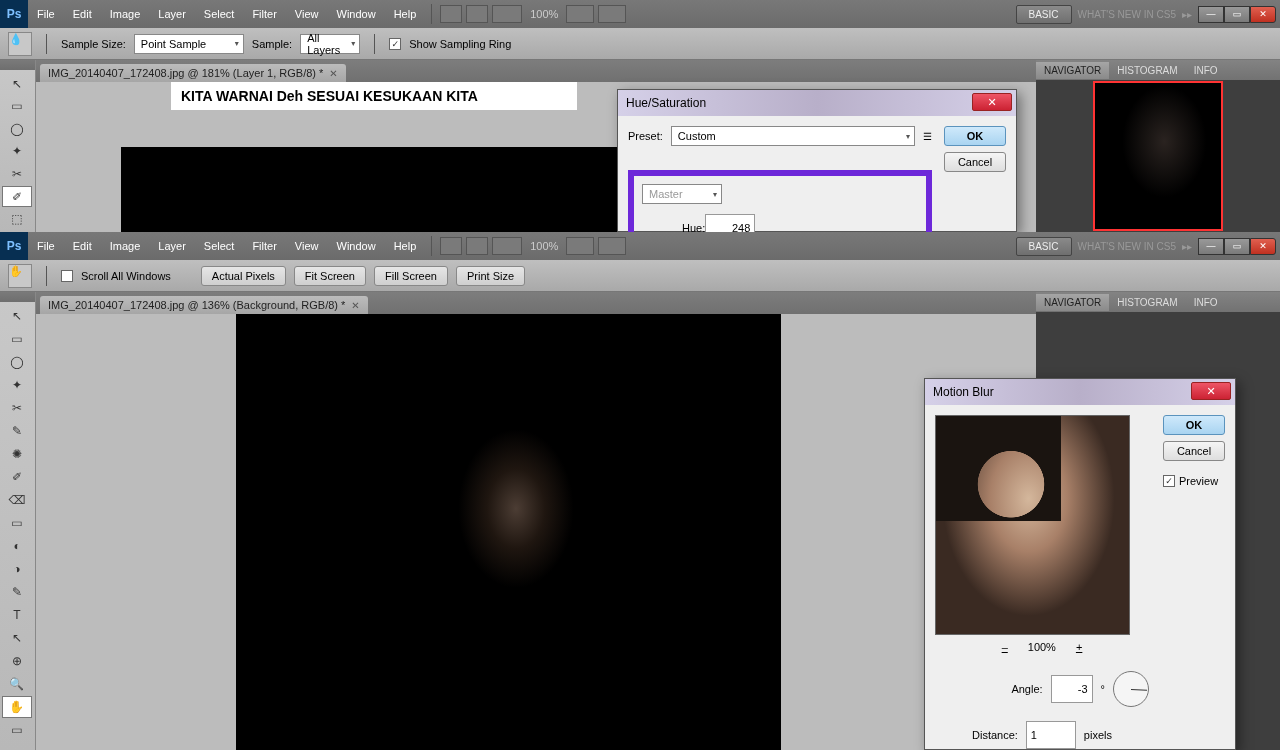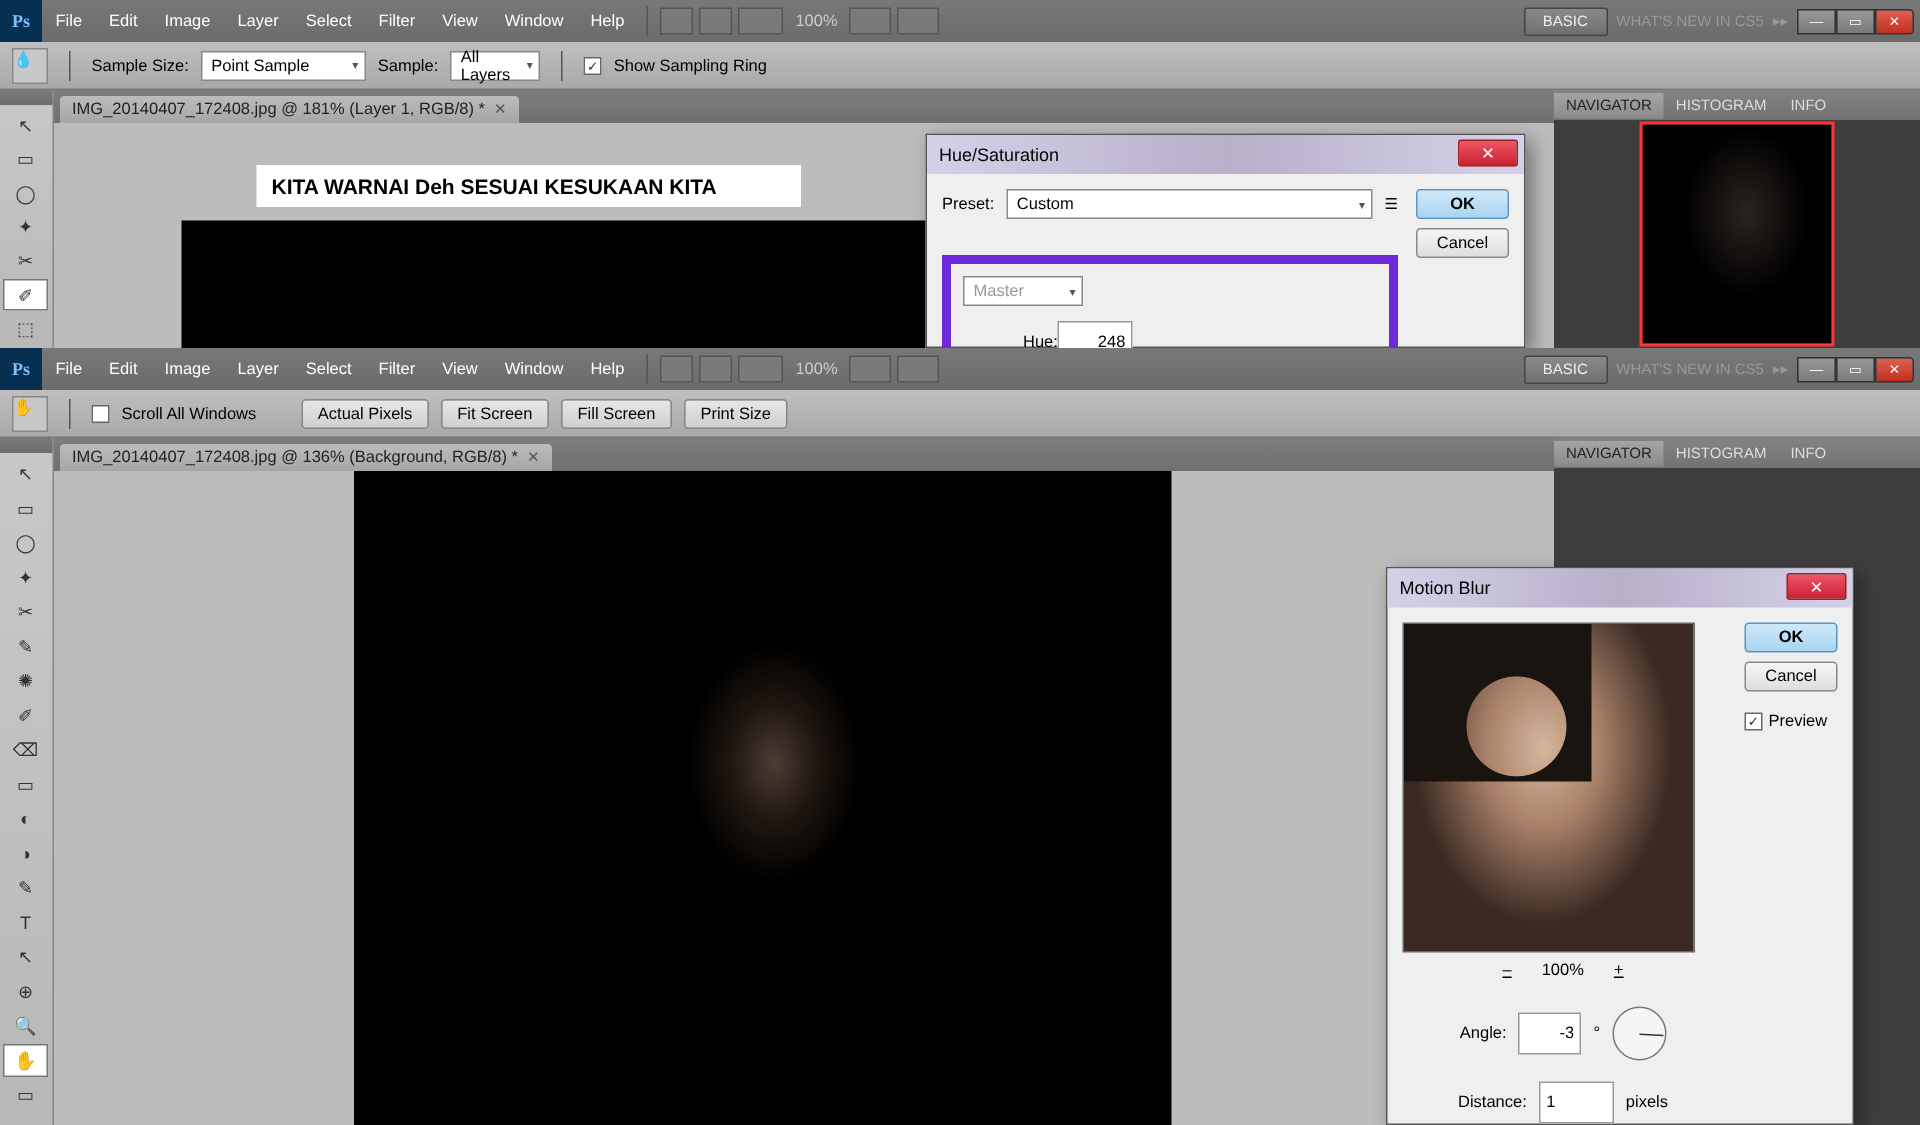--- a/index.html
+++ b/index.html
@@ -1,21 +1,21 @@
 <!DOCTYPE html>
 <html><head>
 <meta charset="utf-8">
 <style>
   * { box-sizing: border-box; margin: 0; padding: 0; font-family: Tahoma, sans-serif; }
   body { background: #b0b0b0; width: 1280px; height: 750px; overflow: hidden; position: relative; }
   .ps-window { position: absolute; left: 0; width: 1280px; background: #b0b0b0; }
   .ps-window.top { top: 0; height: 232px; }
   .ps-window.bottom { top: 232px; height: 518px; }
   .menubar { height: 28px; background: linear-gradient(#787878,#6b6b6b); display: flex; align-items: center; font-size: 11px; color: #fff; }
-  .ps-logo { width: 28px; height: 28px; background: #072f52; color: #7ec0ff; display: flex; align-items: center; justify-content: center; font-weight: bold; font-size: 12px; font-family: Liberation Serif, serif; }
+  .ps-logo { width: 28px; height: 28px; background: #072f52; color: #7ec0ff; display: flex; align-items: center; justify-content: center; font-weight: bold; font-size: 12px; }
   .menubar span.menu { padding: 0 9px; cursor: default; }
   .mb-sep { width: 1px; height: 20px; background: #555; margin: 0 6px; }
   .mb-icon { width: 22px; height: 18px; border: 1px solid #555; margin: 0 2px; background: #7a7a7a; }
   .mb-zoom { color: #ccc; font-size: 11px; padding: 0 6px; }
   .mb-right { margin-left: auto; display: flex; align-items: center; gap: 6px; padding-right: 4px; }
   .btn-basic { background: linear-gradient(#8a8a8a,#6f6f6f); border: 1px solid #444; color: #eee; font-size: 10px; padding: 3px 12px; border-radius: 2px; }
   .btn-whats { color: #999; font-size: 10px; }
   .win-ctrls { display: flex; gap: 0; }
   .win-btn { width: 26px; height: 17px; border: 1px solid #333; background: linear-gradient(#999,#7a7a7a); font-size: 9px; display:flex;align-items:center;justify-content:center; }
   .win-btn.close { background: linear-gradient(#e06050,#c03020); color:#fff; border-radius: 0 3px 3px 0; }
@@ -121,21 +121,21 @@
       <div class="tool">⬚</div>
     </div>
     <div class="canvas-area">
       <div class="tabbar">
         <div class="doctab">
           <span>IMG_20140407_172408.jpg @ 181% (Layer 1, RGB/8) *</span>
           <span class="x">✕</span>
         </div>
       </div>
       <div class="viewport">
-        <div class="caption-box" style="left:135px; top:28px; width:363px">KITA WARNAI Deh SESUAI KESUKAAN KITA</div>
+        <div class="caption-box" style="left:135px; top:0; width:406px">KITA WARNAI Deh SESUAI KESUKAAN KITA</div>
         <div class="dark-canvas" style="left:85px; top:65px; width:540px; height:85px"></div>
       </div>
     </div>
     <div class="panel-col">
       <div class="panel-tabs">
         <div class="ptab active">NAVIGATOR</div>
         <div class="ptab">HISTOGRAM</div>
         <div class="ptab">INFO</div>
       </div>
       <div class="nav-prev">
@@ -274,21 +274,21 @@
     <div class="dlg-close">✕</div>
   </div>
   <div class="dlg-body" style="display:flex; gap:14px;">
     <div style="flex:1">
       <div class="preview-face"></div>
       <div style="display:flex; justify-content:center; gap:20px; align-items:center; margin-top:6px;">
         <span style="text-decoration:underline">–</span>
         <span>100%</span>
         <span style="text-decoration:underline">+</span>
       </div>
-      <div style="display:flex; align-items:center; gap:8px; margin-top:18px; justify-content:center;">
+      <div style="display:flex; align-items:center; gap:8px; margin-top:18px; justify-content:flex-end;">
         <span>Angle:</span>
         <input class="field" style="width: 42px;" value="-3">
         <span>°</span>
         <div class="angle-dial"></div>
       </div>
       <div style="display:flex; align-items:center; gap:8px; margin-top:14px; justify-content:center;">
         <span>Distance:</span>
         <input class="field" style="width: 50px; text-align: left;" value="1">
         <span>pixels</span>
       </div>

